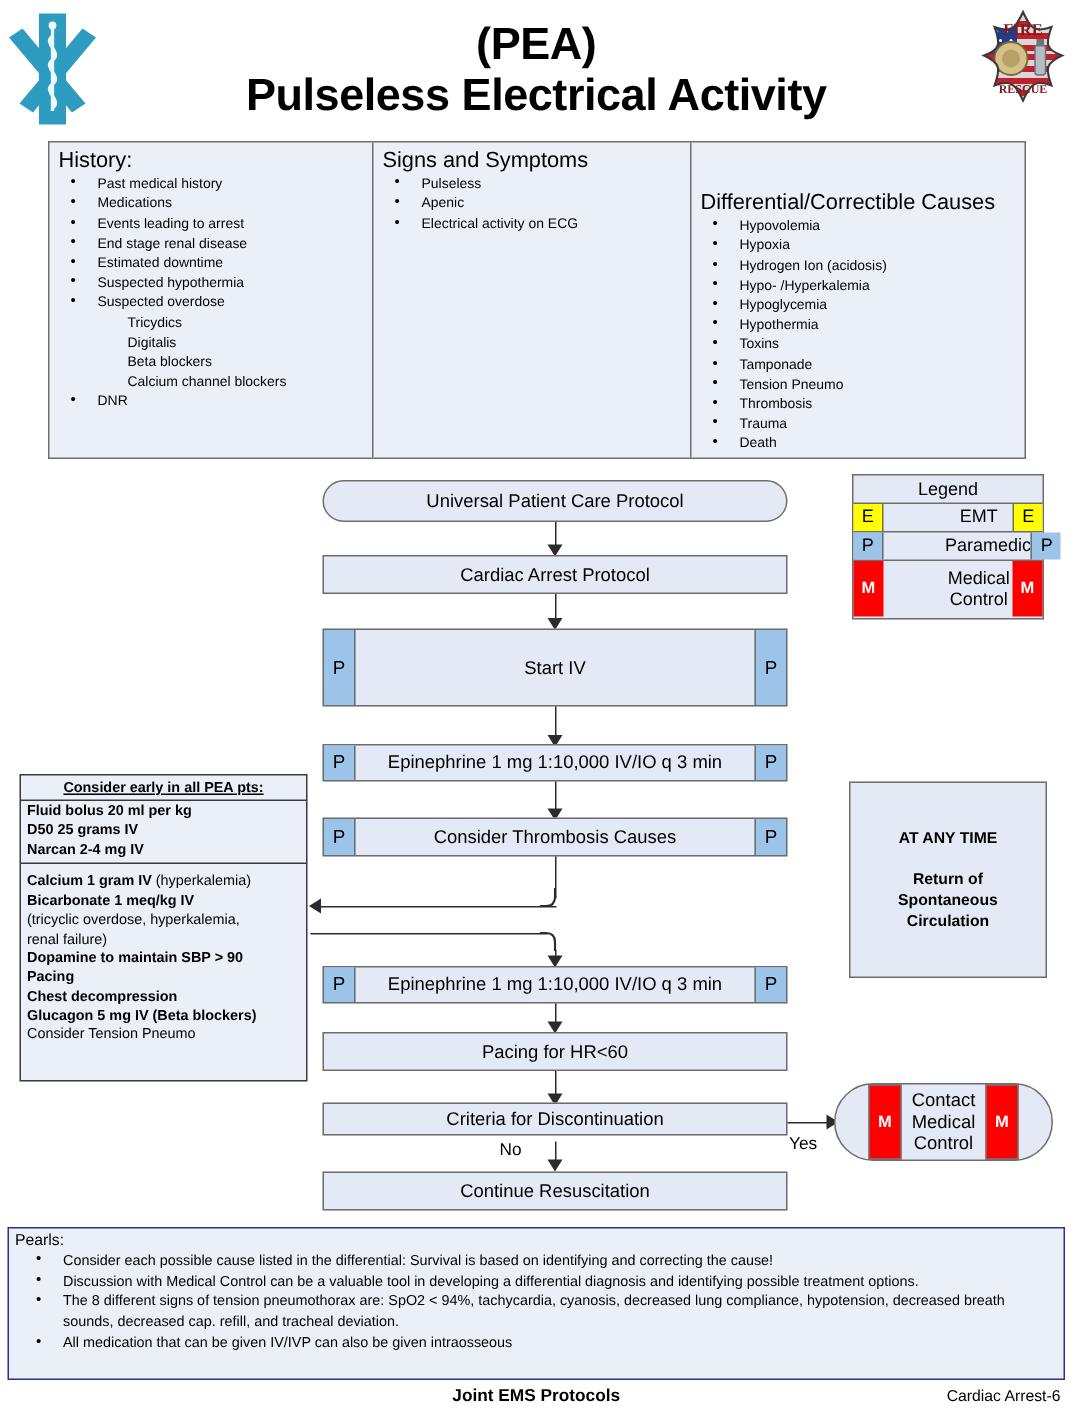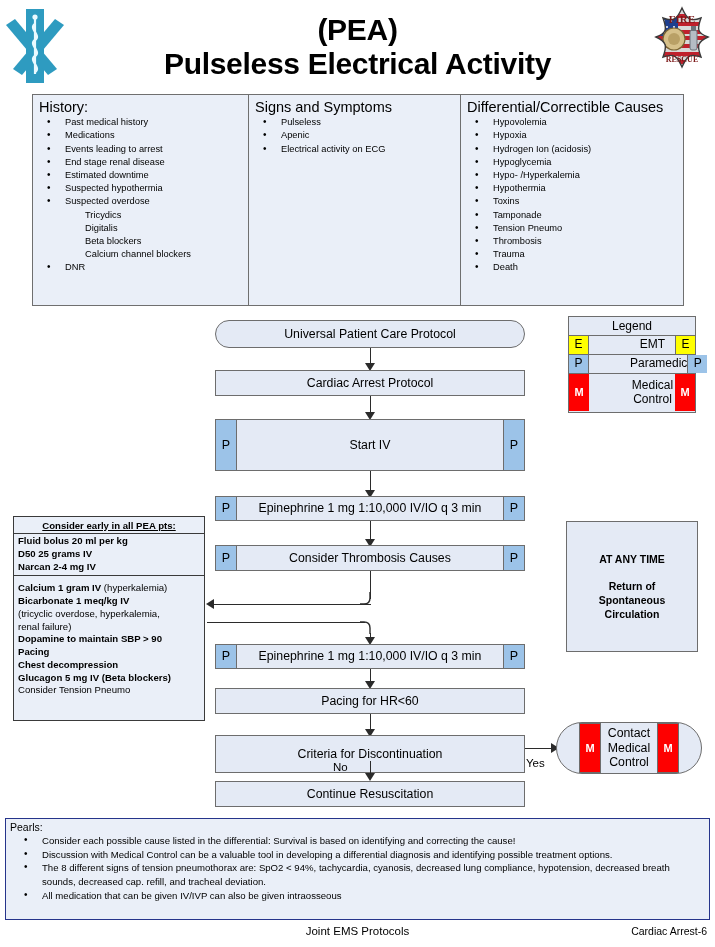--- a/index.html
+++ b/index.html
@@ -19,21 +19,21 @@
   }
   #star-of-life{left:4px;top:6px;width:62px;height:80px;}
   #fire-badge{left:652px;top:6px;width:60px;height:80px;}
 
   
   #topinfo{left:32px;top:94px;width:652px;height:212px;
     border:1px solid #6f6f6f;background:#eaeff8;display:flex;}
   .tcol{height:100%;box-sizing:border-box;padding:4px 3px 0 6px;overflow:hidden;}
   .tcol.c1{width:216px;border-right:1px solid #6f6f6f;}
   .tcol.c2{width:212px;border-right:1px solid #6f6f6f;}
-  .tcol.c3{width:222px;}
+  .tcol.c3{width:222px;margin-top:28px;}
   .thead{font-size:14.5px;line-height:1.12;margin:0 0 1px 0;}
   .tlist{list-style:none;margin:0;padding:0;}
   .tlist li{
     font-size:9.3px;line-height:1.42;position:relative;padding-left:26px;
   }
   .tlist li:before{
     content:"\2022";position:absolute;left:8px;top:-1px;font-size:10px;
   }
   .tlist li.sub{padding-left:46px;}
   .tlist li.sub:before{content:"";}
@@ -115,21 +115,21 @@
   
   #pearls{left:5px;top:818px;width:705px;height:102px;
     border:1px solid #26348b;background:#eaeff8;padding:2px 4px 0 4px;}
   #pearls-title{font-size:10.5px;line-height:1.2;}
   #pearls ul{list-style:none;margin:0;padding:0;}
   #pearls li{font-size:9.6px;line-height:1.45;position:relative;padding-left:32px;}
   #pearls li:before{content:"\2022";position:absolute;left:14px;top:-1px;font-size:10px;}
 
   
   #footer-main{left:0;top:925px;width:715px;text-align:center;
-    font-size:11.5px;font-weight:normal;}
+    font-size:11.5px;font-weight:bold;}
   #footer-right{right:8px;top:925px;font-size:10.5px;}
 </style>
 </head>
 <body>
 
 <div class="abs" id="header">
 
   <svg class="abs" id="star-of-life" viewBox="0 0 62 80">
     <g fill="#2e9bc0">
       <rect x="22" y="3" width="18" height="74"></rect>
@@ -226,22 +226,22 @@
         <li>Apenic</li>
         <li>Electrical activity on ECG</li>
       </ul>
   </div>
   <div class="tcol c3">
     <div class="thead">Differential/Correctible Causes</div>
     <ul class="tlist" id="diff-list">
         <li>Hypovolemia</li>
         <li>Hypoxia</li>
         <li>Hydrogen Ion (acidosis)</li>
+        <li>Hypo- /Hyperkalemia</li>
         <li>Hypoglycemia</li>
-        <li>Hypo- /Hyperkalemia</li>
         <li>Hypothermia</li>
         <li>Toxins</li>
         <li>Tamponade</li>
         <li>Tension Pneumo</li>
         <li>Thrombosis</li>
         <li>Trauma</li>
         <li>Death</li>
       </ul>
   </div>
 </div>
@@ -301,21 +301,21 @@
 </div>
 <div class="abs vline" style="left:370px;top:669px;height:14px;"></div>
 <div class="abs arrowhead" style="left:365px;top:681px;"></div>
 
 <div class="abs fbox" style="left:215px;top:688px;width:310px;height:26px;align-items:center;">
   <span>Pacing for HR&lt;60</span>
 </div>
 <div class="abs vline" style="left:370px;top:714px;height:17px;"></div>
 <div class="abs arrowhead" style="left:365px;top:729px;"></div>
 
-<div class="abs fbox" style="left:215px;top:735px;width:310px;height:38px;">
+<div class="abs fbox" style="left:215px;top:735px;width:310px;height:22px;">
   <span>Criteria for Discontinuation</span>
 </div>
 
 <div class="abs vline" style="left:370px;top:761px;height:14px;"></div>
 <div class="abs arrowhead" style="left:365px;top:773px;"></div>
 <div class="edgelabel abs" style="left:333px;top:761px;">No</div>
 
 <div class="abs hline" style="left:525px;top:748px;width:29px;"></div>
 <div class="abs arrowhead right" style="left:551px;top:743px;"></div>
 <div class="edgelabel abs" style="left:526px;top:757px;">Yes</div>

